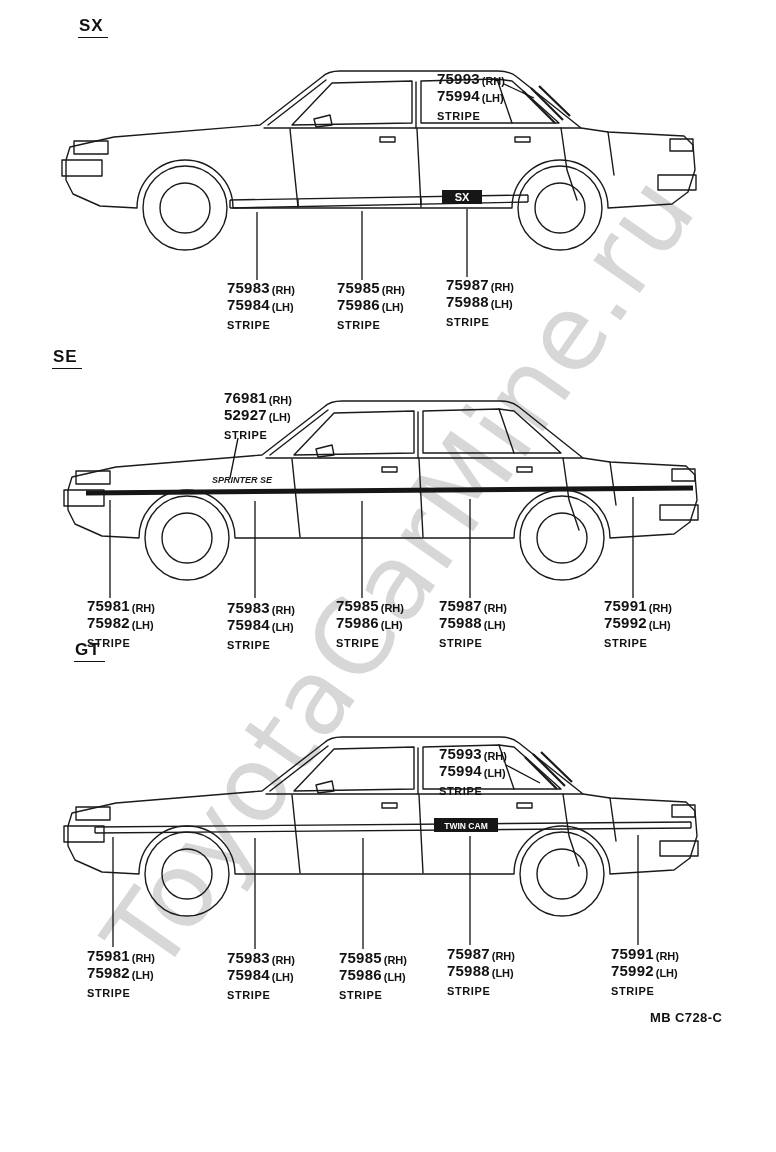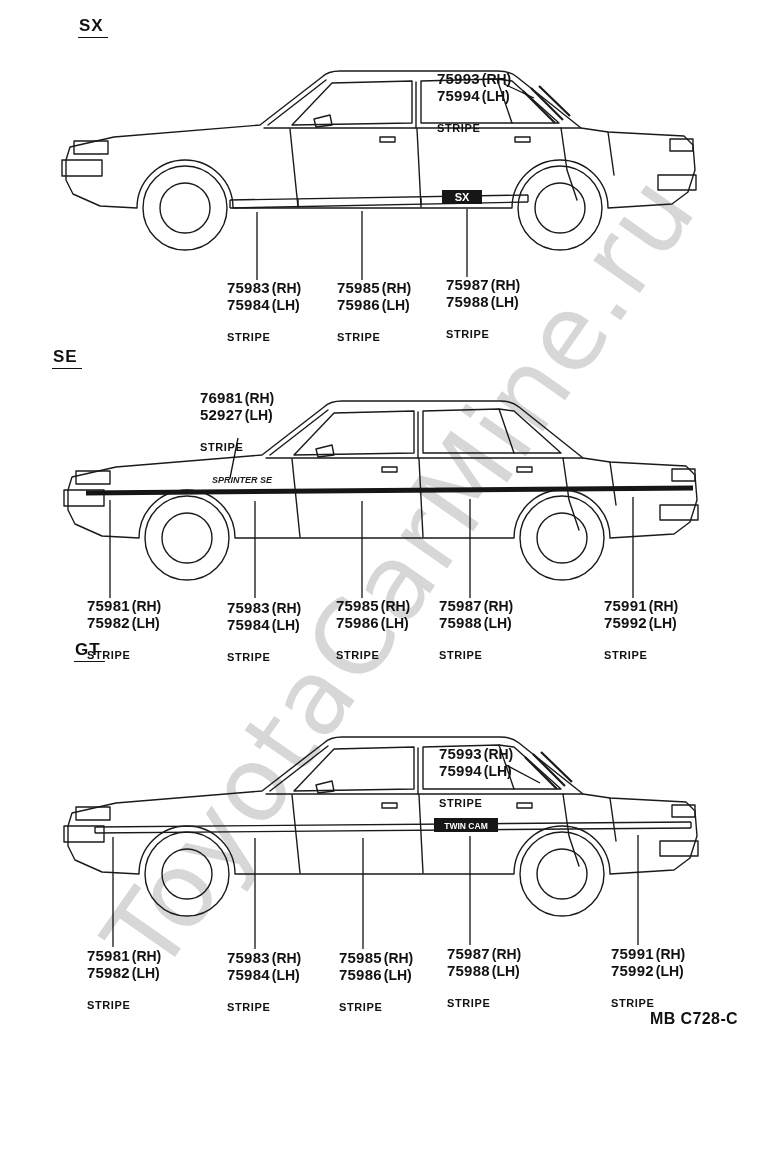--- a/index.html
+++ b/index.html
@@ -14,23 +14,23 @@
     font-family:"DejaVu Sans",sans-serif;
   }
   .sec-title{
     position:absolute;font-size:17px;font-weight:bold;letter-spacing:1px;
     border-bottom:1.8px solid #111;padding:0 4px 1px 1px;
   }
   .art{position:absolute;left:0;}
   .callout{position:absolute;line-height:1.1;white-space:nowrap;}
   .cl-row{display:flex;align-items:flex-end;}
   .cl-num{font-size:15px;font-weight:bold;letter-spacing:.2px;}
-  .cl-suf{font-size:14px;font-weight:bold;margin-left:2px;}
-  .cl-note{font-size:11px;font-weight:bold;margin-top:18px;letter-spacing:.6px;}
-  .doc-code{position:absolute;font-size:16px;font-weight:bold;letter-spacing:.4px;}
+  .cl-suf{font-size:11px;font-weight:bold;margin-left:2px;}
+  .cl-note{font-size:11px;font-weight:bold;margin-top:6px;letter-spacing:.6px;}
+  .doc-code{position:absolute;font-size:13px;font-weight:bold;letter-spacing:.4px;}
   svg text{font-family:"Liberation Sans",sans-serif;}
 </style>
 </head>
 <body>
 
 <div class="page">
 
   <div class="watermark">ToyotaCarMine.ru</div>
 
   <div class="sec-title" style="left:78px;top:16px">SX</div>
@@ -150,21 +150,21 @@
     <g stroke="#111" stroke-width="1.3">
       <line x1="238" y1="78" x2="230" y2="118"></line>
       <line x1="110" y1="140" x2="110" y2="238"></line>
       <line x1="255" y1="141" x2="255" y2="238"></line>
       <line x1="362" y1="141" x2="362" y2="238"></line>
       <line x1="470" y1="139" x2="470" y2="238"></line>
       <line x1="633" y1="137" x2="633" y2="238"></line>
     </g>
   </svg>
 
-  <div class="callout" style="left:200px;top:390px">
+  <div class="callout" style="left:224px;top:390px">
     <div class="cl-row">
         <span class="cl-num">76981</span>
         <span class="cl-suf">(RH)</span>
       </div>
     <div class="cl-row">
         <span class="cl-num">52927</span>
         <span class="cl-suf">(LH)</span>
       </div>
     <div class="cl-note">STRIPE</div>
   </div>

